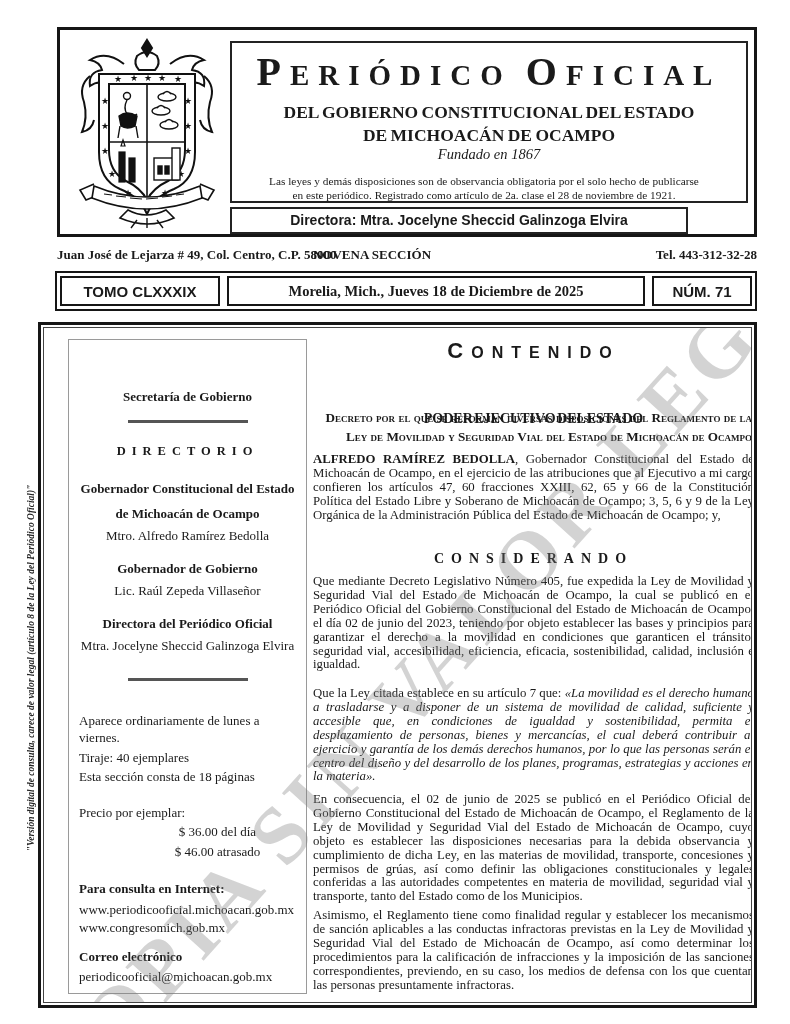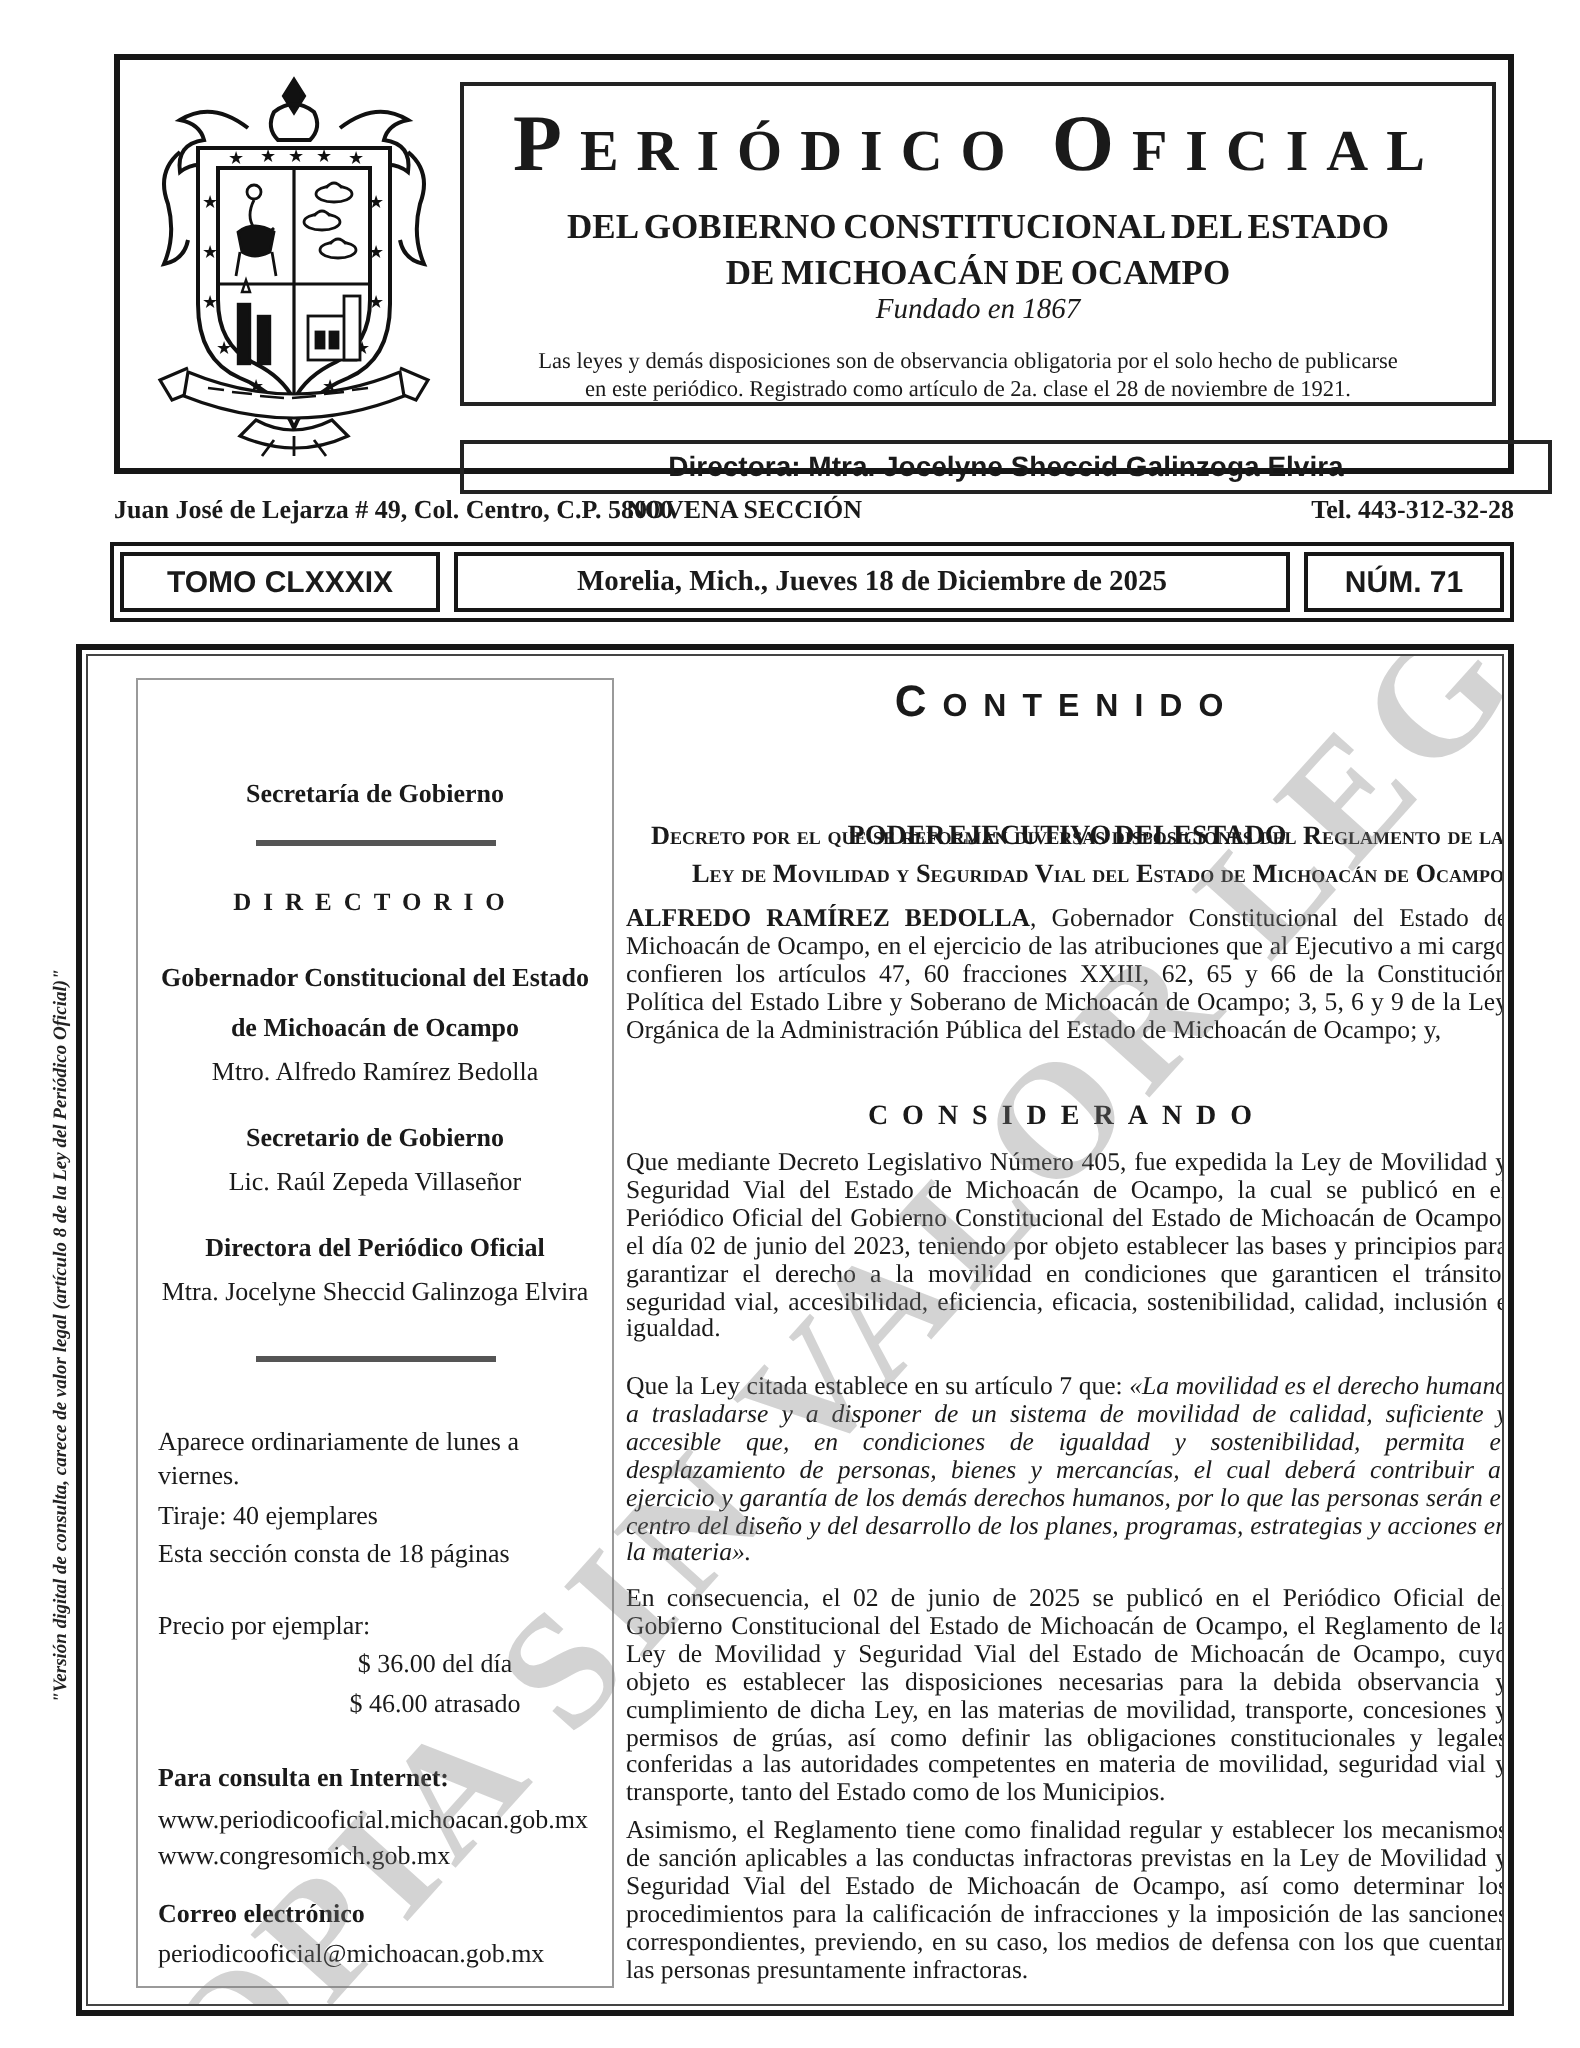--- a/index.html
+++ b/index.html
@@ -21,21 +21,21 @@
   .masthead { font-weight:bold; letter-spacing:9px; line-height:40px; white-space:nowrap; }
   .masthead .big { font-size:40px; }
   .masthead .small { font-size:29px; }
   .subtitle { font-weight:bold; font-size:17.5px; line-height:21px; letter-spacing:0; word-spacing:-1px; margin-top:2px; }
   .founded { font-style:italic; font-size:14.5px; margin-top:0; }
   .notice {
     position:absolute; left:150px; top:144px; width:548px; text-align:center;
     font-size:11.3px; line-height:14px;
   }
   .director-box {
-    position:absolute; left:170px; top:190px; width:546px; height:27px;
+    position:absolute; left:170px; top:177px; width:458px; height:27px;
     border:2px solid #232323; text-align:center;
     font-family:"Liberation Sans", sans-serif; font-weight:bold; font-size:14px; line-height:23px;
   }
   
   .address-row {
     position:absolute; left:57px; top:247px; width:700px;
     display:flex; justify-content:space-between; align-items:baseline;
     font-weight:bold; font-size:13px;
   }
   .address-row .mid { position:absolute; left:0; right:70px; text-align:center; }
@@ -212,21 +212,21 @@
   <div class="main-box">
     <div class="main-inner">
 
       <div class="sidebar">
         <div class="sb b" style="top:48px">Secretaría de Gobierno</div>
         <div class="sb-divider" style="top:80px"></div>
         <div class="sb b" style="top:140px">Gobernador Constitucional del Estado</div>
         <div class="sb directorio" style="top:103px">DIRECTORIO</div>
         <div class="sb b" style="top:165px">de Michoacán de Ocampo</div>
         <div class="sb" style="top:187px">Mtro. Alfredo Ramírez Bedolla</div>
-        <div class="sb b" style="top:220px">Secretario de Gobierno</div>
+        <div class="sb b" style="top:220px">Gobernador de Gobierno</div>
         <div class="sb" style="top:242px">Lic. Raúl Zepeda Villaseñor</div>
         <div class="sb b" style="top:275px">Directora del Periódico Oficial</div>
         <div class="sb" style="top:297px">Mtra.  Jocelyne Sheccid Galinzoga Elvira</div>
         <div class="sb-divider" style="top:338px"></div>
         <div class="sb left" style="top:372px">Aparece ordinariamente de lunes a viernes.</div>
         <div class="sb left" style="top:409px">Tiraje: 40 ejemplares</div>
         <div class="sb left" style="top:428px">Esta sección consta de 18 páginas</div>
         <div class="sb left" style="top:464px">Precio por ejemplar:</div>
         <div class="sb" style="top:483px;text-align:center;padding-left:60px">$ 36.00 del día</div>
         <div class="sb" style="top:503px;text-align:center;padding-left:60px">$ 46.00 atrasado</div>

